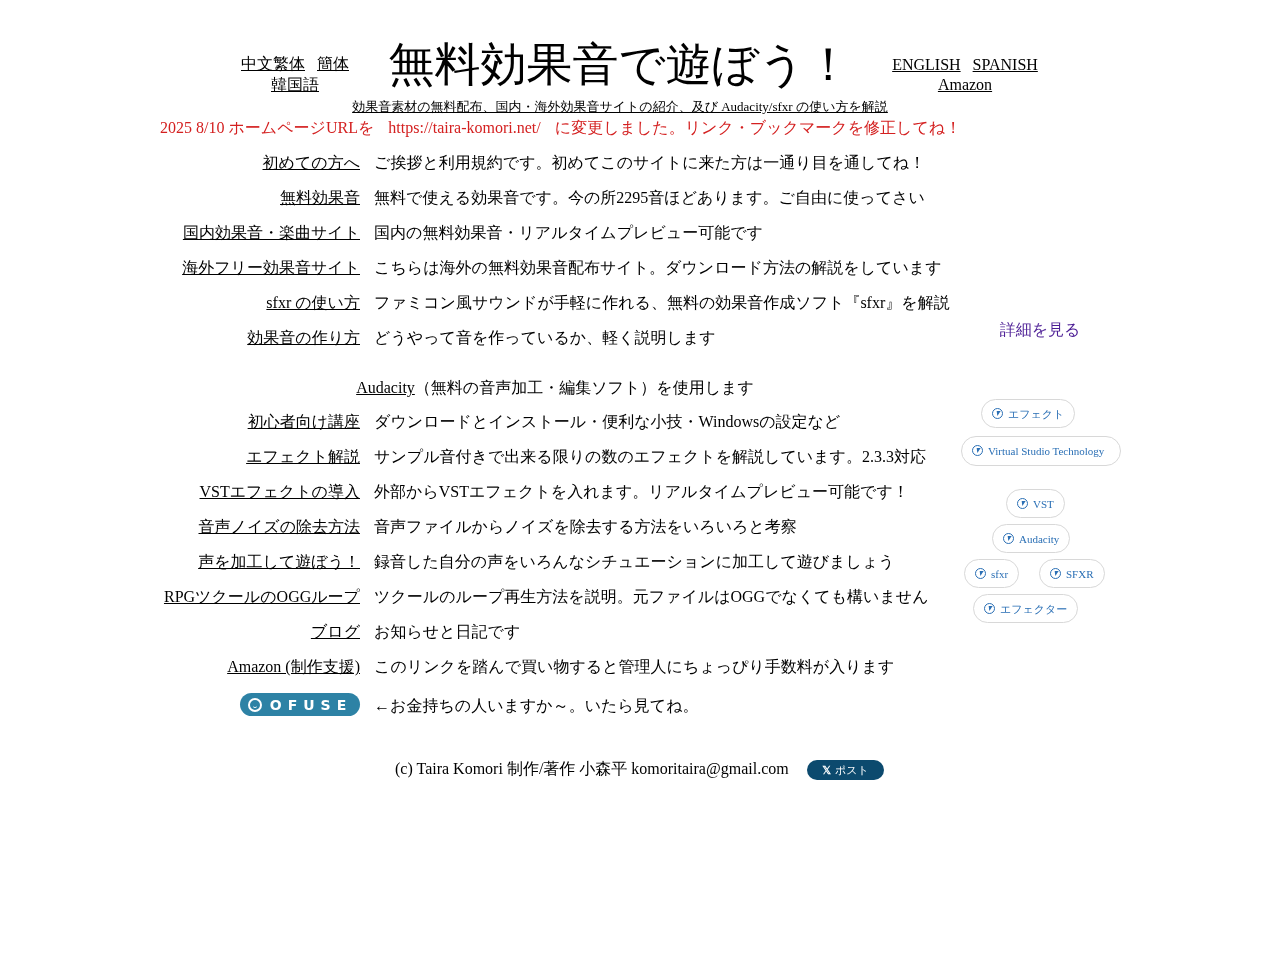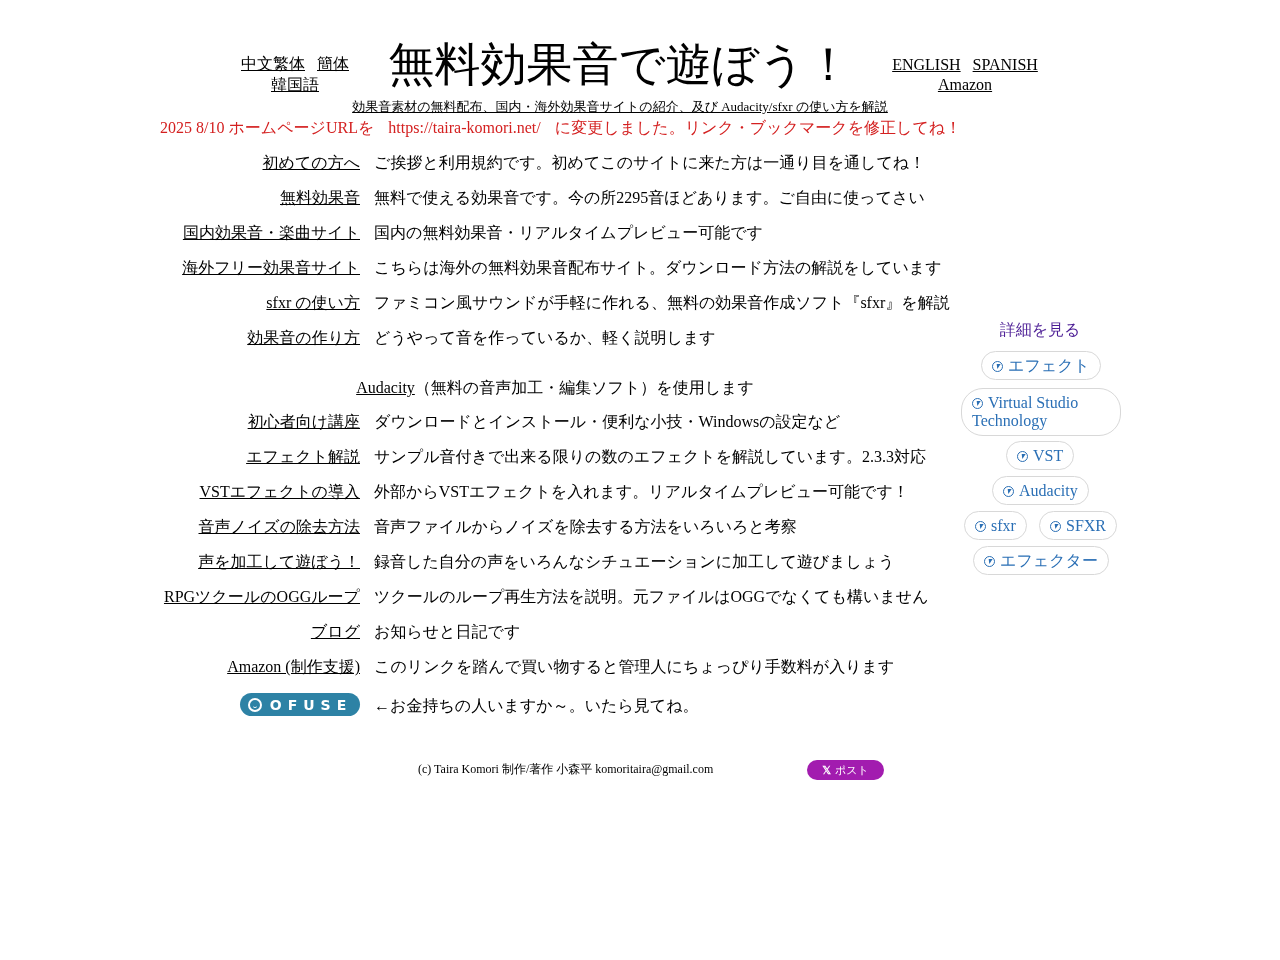--- a/index.html
+++ b/index.html
@@ -67,43 +67,43 @@
     border-bottom: 1.5px solid #fff; border-radius: 0 0 3px 3px;
   }
 
   
   .side-title {
     position: absolute; left: 960px; top: 319px; width: 160px; text-align: center;
     font-size: 16px; line-height: 22px; color: #4c1d95;
   }
   .tag {
     position: absolute; border: 1px solid #d8d8d8; border-radius: 16px;
-    color: #2a6fb5; font-size: 16px; line-height: 18px; padding: 5px 10px 4px 10px;
-    background: #fff; box-sizing: border-box; cursor: pointer; white-space: nowrap;
+    color: #2a6fb5; font-size: 11px; line-height: 18px; padding: 5px 10px 4px 10px;
+    background: #fff; box-sizing: border-box; cursor: pointer; white-space: nowrap; margin-top: 48px;
   }
   .tag.wrap { white-space: normal; border-radius: 22px; padding: 5px 10px; }
   .tag .bolt {
     display: inline-block; width: 11px; height: 11px; border: 1.6px solid #2a6fb5;
     border-radius: 50%; margin-right: 5px; position: relative; top: 1px;
     box-sizing: border-box;
   }
   .tag .bolt::after {
     content: ""; position: absolute; left: 2.5px; top: 1.5px; width: 0; height: 0;
     border-left: 2px solid transparent; border-right: 2px solid transparent;
     border-top: 5px solid #2a6fb5; transform: skewX(-15deg);
   }
 
   
   .footer {
-    position: absolute; left: 418px; top: 758px; font-size: 12px; line-height: 22px;
+    position: absolute; left: 395px; top: 758px; font-size: 16px; line-height: 22px;
     white-space: nowrap;
   }
   .xpost {
     position: absolute; left: 807px; top: 760px; width: 77px; height: 20px;
-    background: #a21caf; color: #fff; border-radius: 10px; font-family: Liberation Sans, sans-serif;
+    background: #0c4a6e; color: #fff; border-radius: 10px; font-family: Liberation Sans, sans-serif;
     font-size: 11px; line-height: 20px; text-align: center; cursor: pointer;
   }
   .xpost .x { font-weight: bold; margin-right: 4px; }
 </style>
 </head>
 <body>
 
 <div class="lang-left">
   <a href="#">中文繁体</a><a href="#">簡体</a><br>
   <a href="#">韓国語</a>

